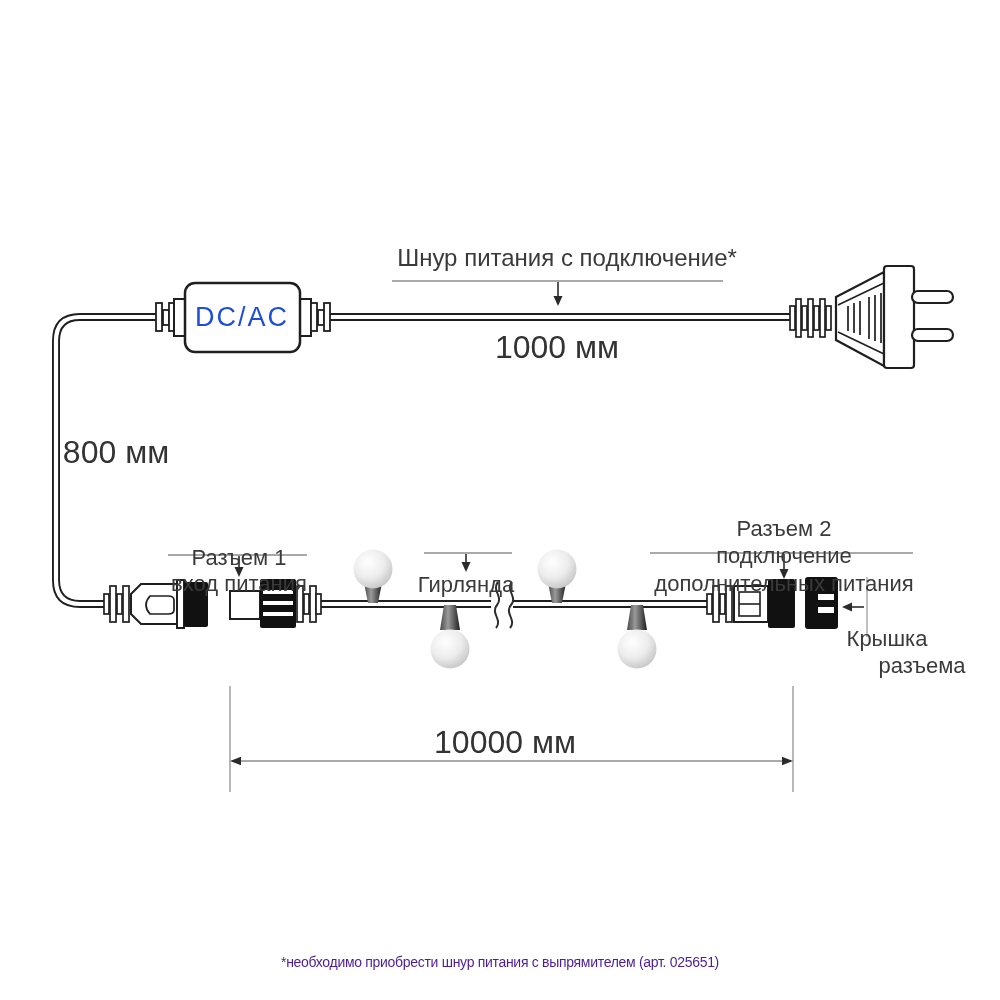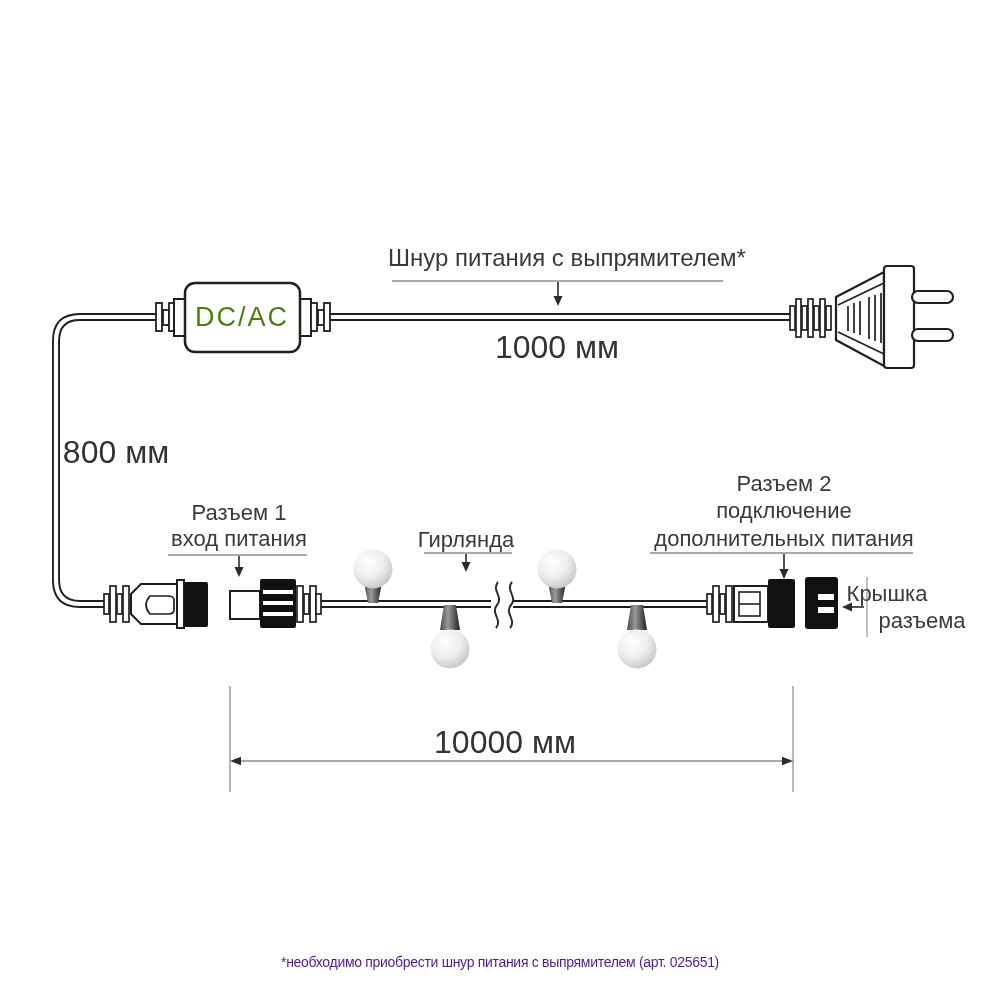--- a/index.html
+++ b/index.html
@@ -7,23 +7,23 @@
     width:1000px;height:1000px;position:relative;background:#ffffff;
     font-family:"Liberation Sans", sans-serif;overflow:hidden;
   }
   #art{position:absolute;left:0;top:0;}
   .lbl{
     position:absolute;transform:translate(-50%,-50%);
     white-space:nowrap;color:#3a3a3a;line-height:1.1;
     font-family:"Liberation Sans", sans-serif;
   }
   .lbl.dim{font-size:32px;color:#333;}
-  .lbl.ann{font-size:22px;}
+  .lbl.ann{font-size:22px;margin-top:45px;}
   .lbl.top{font-size:24px;}
-  .lbl.dcac{font-size:27px;letter-spacing:2px;color:#4d7c0f;}
+  .lbl.dcac{font-size:27px;letter-spacing:2px;color:#1d4ed8;}
   .lbl.foot{font-size:14px;color:#4c1d95;letter-spacing:-0.3px;}
 </style>
 </head>
 <body>
 
 <svg id="art" width="1000" height="1000" viewBox="0 0 1000 1000">
   <defs>
     <radialGradient id="bulbGrad" cx="38%" cy="32%" r="75%">
       <stop offset="0%" stop-color="#ffffff"></stop>
       <stop offset="55%" stop-color="#ececec"></stop>
@@ -186,21 +186,21 @@
     <path d="M230,686 V792" stroke="#a6a6a6" stroke-width="1.6"></path>
     <path d="M793,686 V792" stroke="#a6a6a6" stroke-width="1.6"></path>
     <path d="M239,761 H784" stroke="#8c8c8c" stroke-width="1.4"></path>
     <polygon points="230,761 241,756.8 241,765.2" fill="#2b2b2b"></polygon>
     <polygon points="793,761 782,756.8 782,765.2" fill="#2b2b2b"></polygon>
   </g>
 </svg>
 
 <div class="lbl dcac" style="left:242px;top:318px">DC/AC</div>
 
-<div class="lbl top" style="left:567px;top:258px">Шнур питания с выпрямителем*</div>
+<div class="lbl top" style="left:567px;top:258px">Шнур питания с подключение*</div>
 
 <div class="lbl dim" style="left:557px;top:348px">1000 мм</div>
 
 <div class="lbl dim" style="left:116px;top:453px">800 мм</div>
 
 <div class="lbl ann" style="left:239px;top:513px">Разъем 1</div>
 <div class="lbl ann" style="left:239px;top:539px">вход питания</div>
 
 <div class="lbl ann" style="left:466px;top:540px">Гирлянда</div>
 

